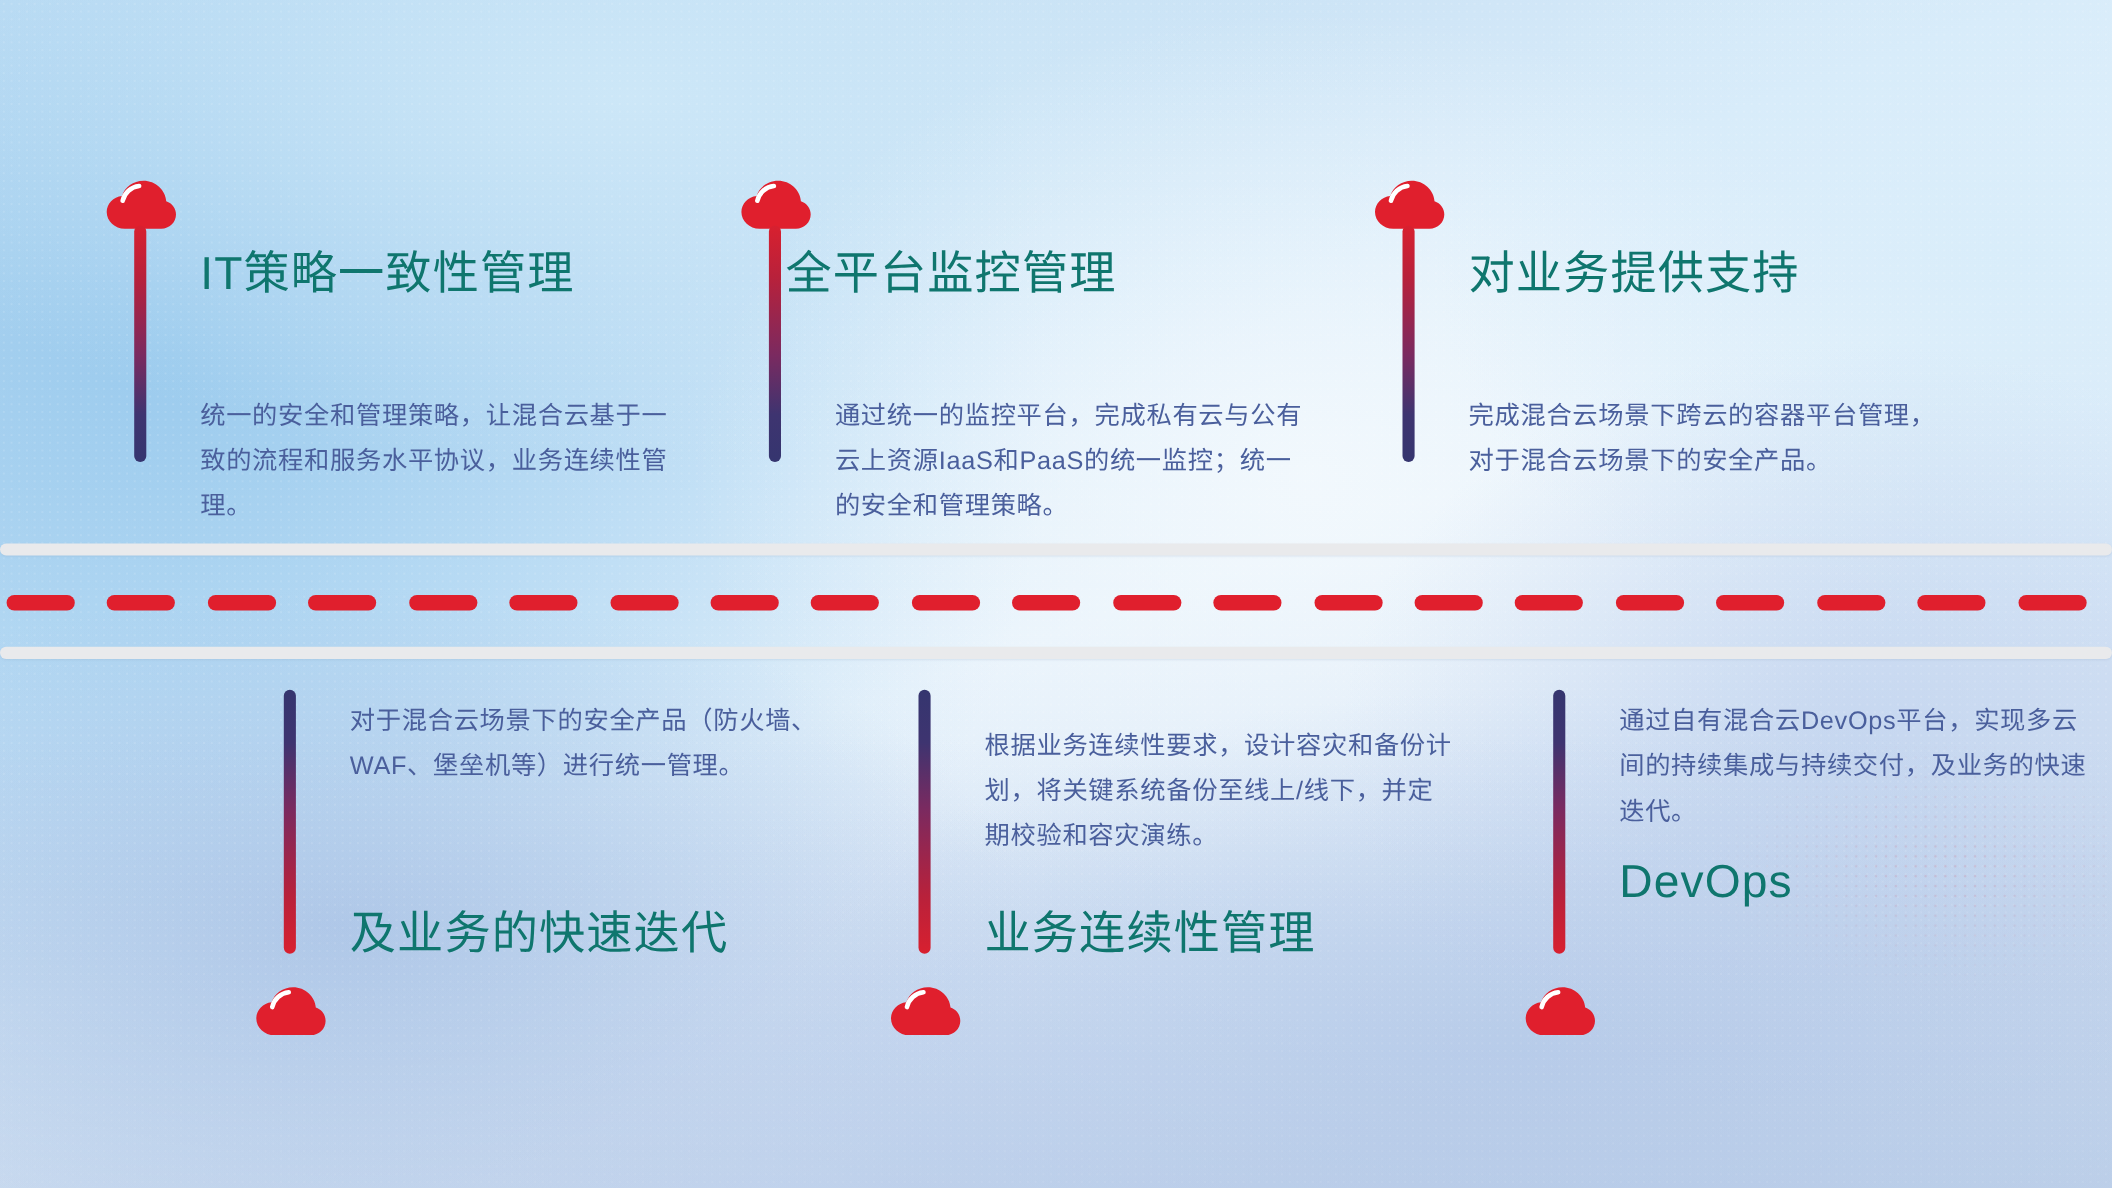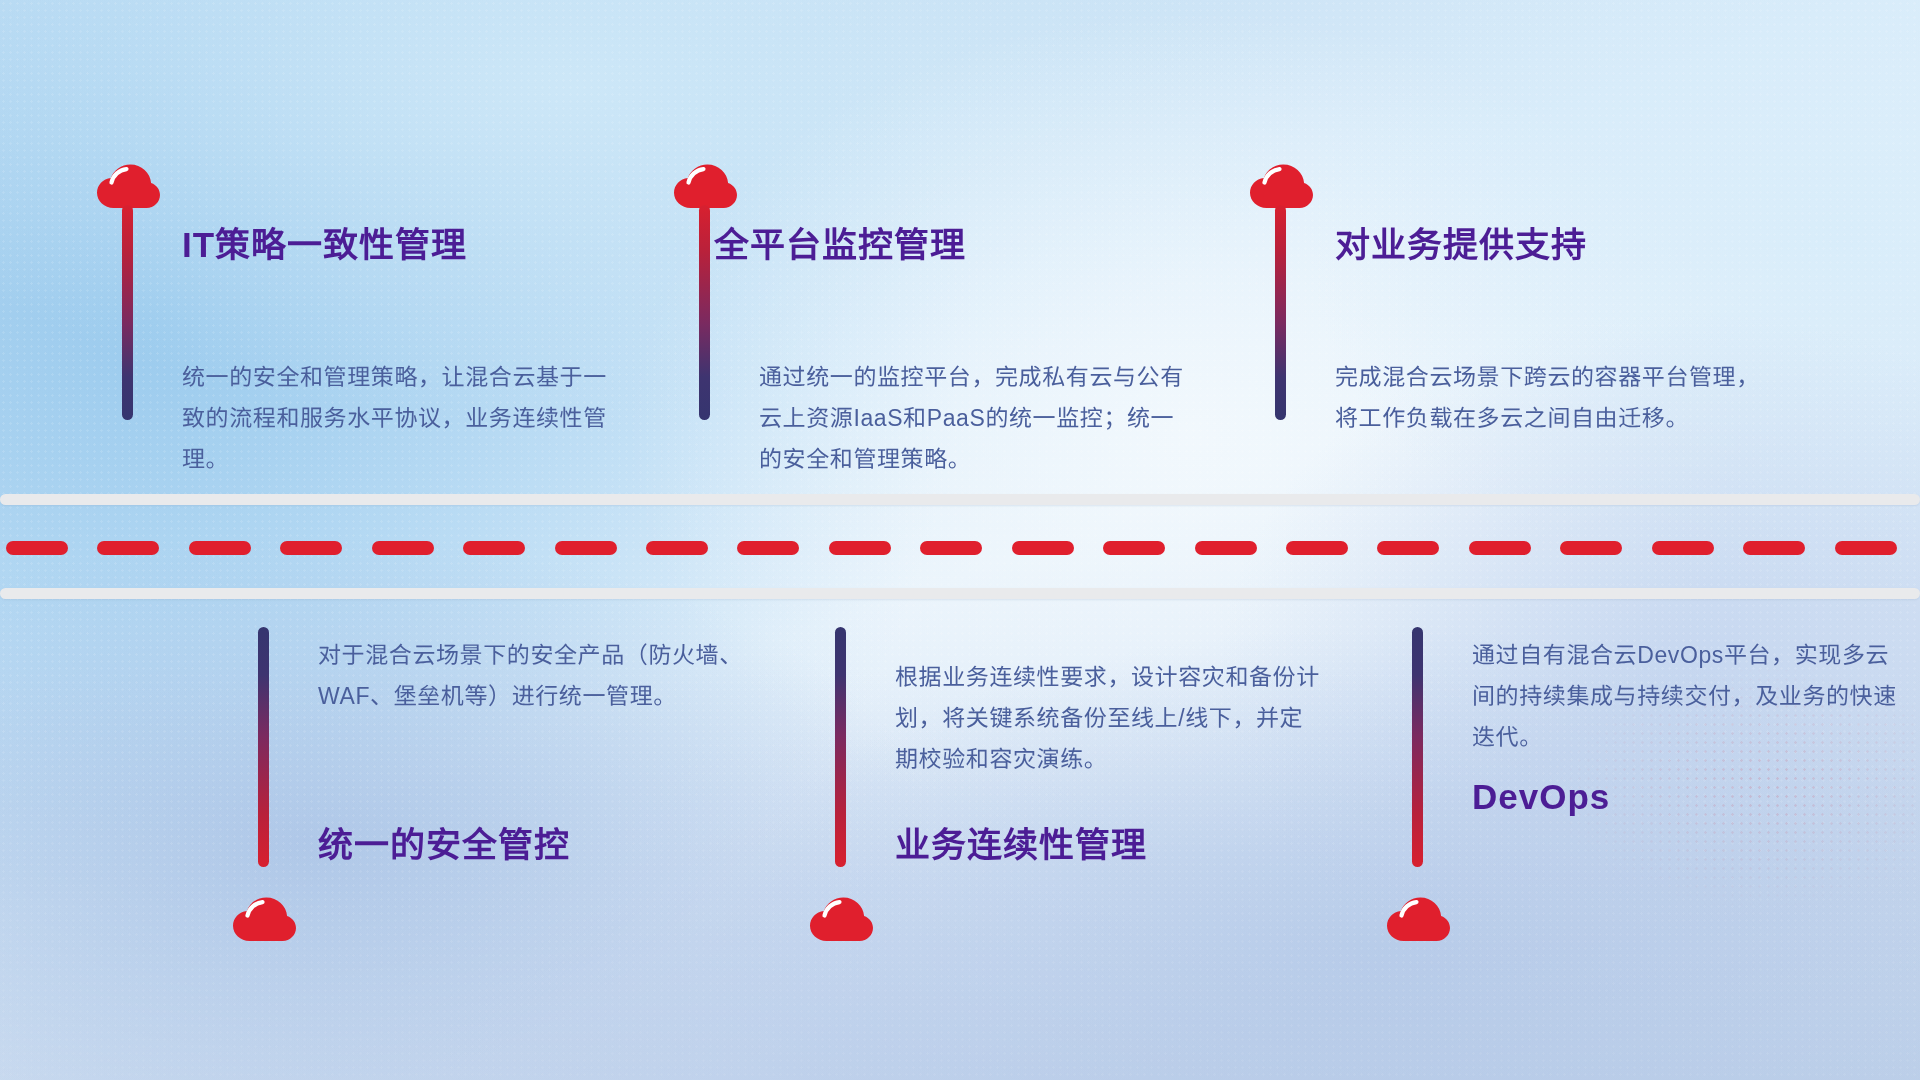--- a/index.html
+++ b/index.html
@@ -112,23 +112,23 @@
   }
   .stem-down {           
     background:linear-gradient(to bottom, #d8202f 0%, #b8213b 22%, #7a2a60 55%, #3e3470 80%, #35356f 100%);
   }
   .stem-up {             
     background:linear-gradient(to bottom, #35356f 0%, #3e3470 20%, #7a2a60 45%, #b8213b 78%, #d8202f 100%);
   }
 
   .col-title {
     position:absolute;
-    font-size:35px;
-    font-weight:700;
-    color:#4c1d95;
+    font-size:42px;
+    font-weight:400;
+    color:#0f766e;
     letter-spacing:1px;
     white-space:nowrap;
     line-height:1.2;
   }
   .col-body {
     position:absolute;
     font-size:23px;
     line-height:41px;
     color:#4a5f9c;
     letter-spacing:.6px;
@@ -204,27 +204,27 @@
 
   <div class="col">
     <div class="cloud" style="left:1248px; top:160px;">
       <svg viewBox="0 0 66 50" xmlns="http://www.w3.org/2000/svg">
         <path d="M18.5 48C9.4 48 2 41.2 2 32.8c0-7.6 6-13.9 13.9-14.7C18.4 10.2 26.2 4.4 35.4 4.4c11 0 20 8.2 20.7 18.6C61.6 24.9 65 29.6 65 35.1 65 42.2 59 48 51.6 48Z" fill="#e01f2d"></path>
         <path d="M16.5 22.5c1.6-7.2 7.6-12.6 15-13.4" fill="none" stroke="#ffffff" stroke-width="4.2" stroke-linecap="round"></path>
       </svg>
     </div>
     <div class="stem stem-down" style="left:1275px; top:205px; height:215px;"></div>
     <div class="col-title" style="left:1335px; top:224px;">对业务提供支持</div>
-    <div class="col-body" style="left:1335px; top:357px; width:430px;">完成混合云场景下跨云的容器平台管理，将工作负载在多云之间自由迁移。</div>
+    <div class="col-body" style="left:1335px; top:357px; width:430px;">完成混合云场景下跨云的容器平台管理，对于混合云场景下的安全产品。</div>
   </div>
 
   <div class="col">
     <div class="stem stem-up" style="left:258px; top:627px; height:240px;"></div>
     <div class="col-body" style="left:318px; top:635px; width:430px;">对于混合云场景下的安全产品（防火墙、WAF、堡垒机等）进行统一管理。</div>
-    <div class="col-title" style="left:318px; top:824px;">统一的安全管控</div>
+    <div class="col-title" style="left:318px; top:824px;">及业务的快速迭代</div>
     <div class="cloud" style="left:231px; top:893px;">
       <svg viewBox="0 0 66 50" xmlns="http://www.w3.org/2000/svg">
         <path d="M18.5 48C9.4 48 2 41.2 2 32.8c0-7.6 6-13.9 13.9-14.7C18.4 10.2 26.2 4.4 35.4 4.4c11 0 20 8.2 20.7 18.6C61.6 24.9 65 29.6 65 35.1 65 42.2 59 48 51.6 48Z" fill="#e01f2d"></path>
         <path d="M16.5 22.5c1.6-7.2 7.6-12.6 15-13.4" fill="none" stroke="#ffffff" stroke-width="4.2" stroke-linecap="round"></path>
       </svg>
     </div>
   </div>
 
   <div class="col">
     <div class="stem stem-up" style="left:835px; top:627px; height:240px;"></div>

